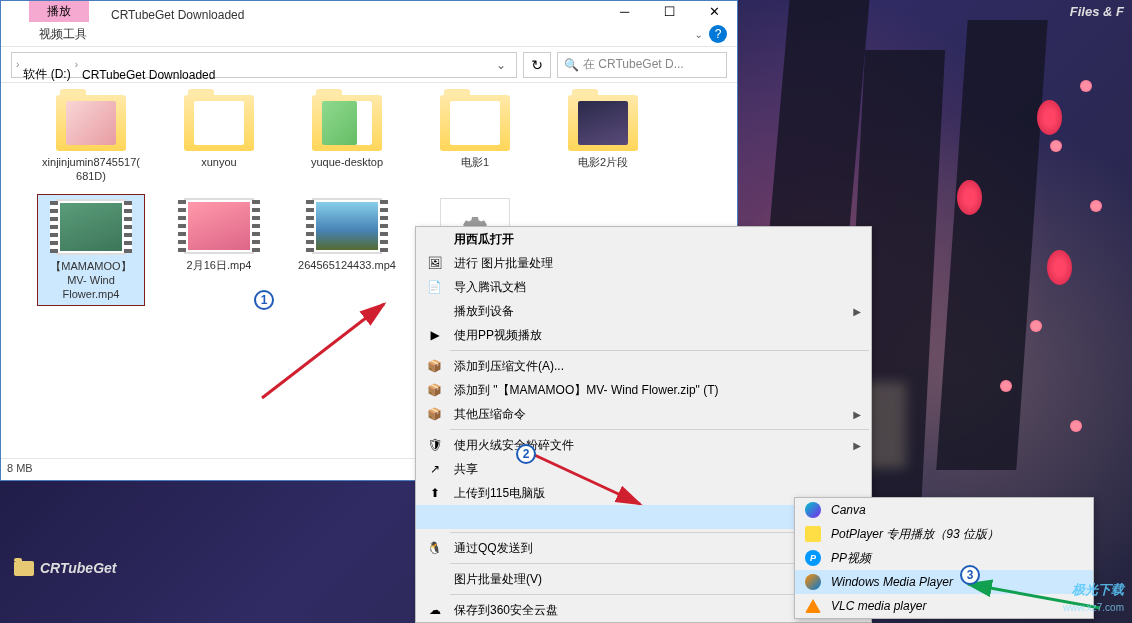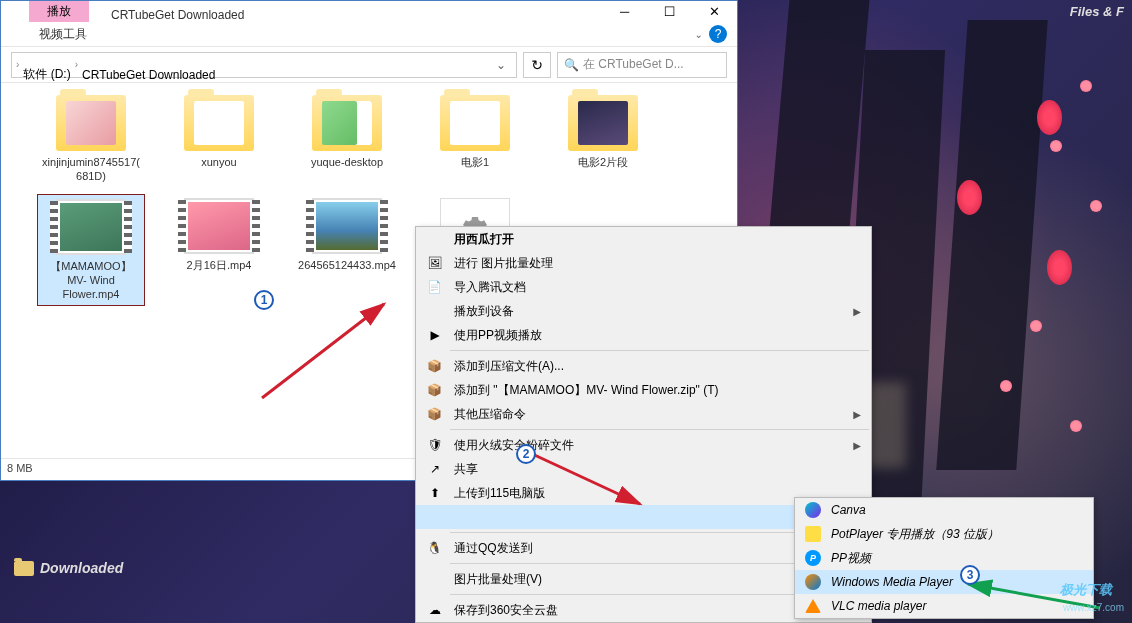--- a/index.html
+++ b/index.html
@@ -84,21 +84,21 @@
 .ic-canva { background: linear-gradient(135deg, #00c4cc 0%, #7d2ae8 100%); border-radius: 50%; }
 .ic-pot { background: #ffdd44; }
 .ic-pp { background: #0099ff; border-radius: 50%; display:flex;align-items:center;justify-content:center;color:#fff;font-size:9px;font-weight:bold; }
 .ic-vlc { width: 0; height: 0; border-left: 8px solid transparent; border-right: 8px solid transparent; border-bottom: 14px solid #ff8800; }
 .ic-wmp { background: linear-gradient(135deg, #ff8c00 0%, #0078d7 100%); border-radius: 50%; }
 
 .annotation-arrow { position: absolute; pointer-events: none; }
 .badge { position: absolute; width: 20px; height: 20px; border-radius: 50%; background: #fff; border: 2px solid #1e5bb8; color: #1e5bb8; font-size: 12px; font-weight: bold; display: flex; align-items: center; justify-content: center; pointer-events: none; }
 
 .blurred-box { position: absolute; right: 226px; top: 382px; width: 110px; height: 86px; background: rgba(120,110,100,0.5); filter: blur(6px); border-radius: 4px; }
-.watermark { position: absolute; right: 20px; bottom: 24px; font-size: 13px; color: #5ac8fa; font-weight: bold; opacity: 0.85; font-style: italic; }
+.watermark { position: absolute; right: 8px; bottom: 24px; font-size: 13px; color: #5ac8fa; font-weight: bold; opacity: 0.85; font-style: italic; }
 .watermark-sub { position: absolute; right: 8px; bottom: 10px; font-size: 10px; color: #88ddff; opacity: 0.7; }
 </style>
 </head>
 <body>
 
 <div class="desktop-bg">
   <div class="building b1"></div>
   <div class="building b2"></div>
   <div class="building b3"></div>
   <div class="lantern l1"></div>
@@ -107,21 +107,21 @@
   <div class="blossom" style="right:40px;top:80px"></div>
   <div class="blossom" style="right:70px;top:140px"></div>
   <div class="blossom" style="right:30px;top:200px"></div>
   <div class="blossom" style="right:90px;top:320px"></div>
   <div class="blossom" style="right:50px;top:420px"></div>
   <div class="blossom" style="right:120px;top:380px"></div>
 </div>
 <div class="desktop-header">Files &amp; F</div>
 <div class="documents-label">
   <span class="docs-icon"></span>
-  <span>Downloaded</span>
+  <span>CRTubeGet</span>
 </div>
 <div class="blurred-box"></div>
 
 <div class="explorer-window">
   <div class="title-row">
     <span class="play-btn">播放</span>
     <span class="title-text">CRTubeGet Downloaded</span>
     <div class="win-controls">
       <div class="win-ctrl">─</div>
       <div class="win-ctrl">☐</div>

